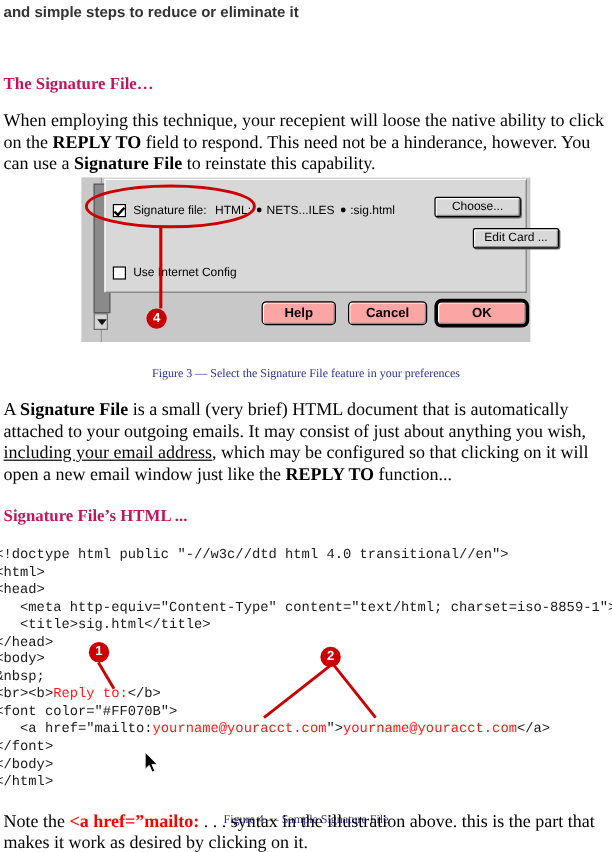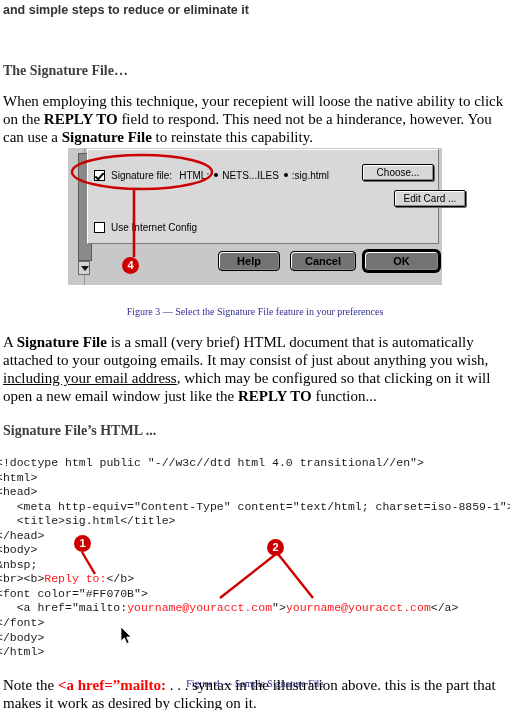--- a/index.html
+++ b/index.html
@@ -39,21 +39,21 @@
     line-height: 16px;
     margin-top: 1px;
   }
 
   
   .section-heading {
     position: absolute;
     font-family: "Liberation Serif", serif;
     font-size: 14px;
     font-weight: bold;
-    color: #404040;
+    color: #be185d;
     white-space: nowrap;
   }
   #heading-signature-file { left: 3px; top: 63px; }
   #heading-signature-html { left: 3px; top: 423px; }
 
   
   .body-para {
     position: absolute;
     font-family: "Liberation Serif", serif;
     font-size: 15px;
@@ -202,21 +202,21 @@
   #btn-editcard { left: 274px; top: 40px; width: 72px; margin-left: 32px; }
 
   
   .dlg-action-btn {
     position: absolute;
     top: 106px;
     height: 20px;
     font-family: "Liberation Sans", sans-serif;
     font-size: 11px;
     font-weight: bold;
-    background: #737373;
+    background: #fca5a5;
     border: 1px solid #000000;
     border-radius: 4px;
     box-shadow: inset 1px 1px 0 #ffffff, inset -1px -1px 0 #8a8a8a;
     text-align: center;
     line-height: 18px;
     box-sizing: border-box;
     color: #000000;
   }
   #btn-help   { left: 158px; width: 62px; }
   #btn-cancel { left: 230px; width: 66px; }

